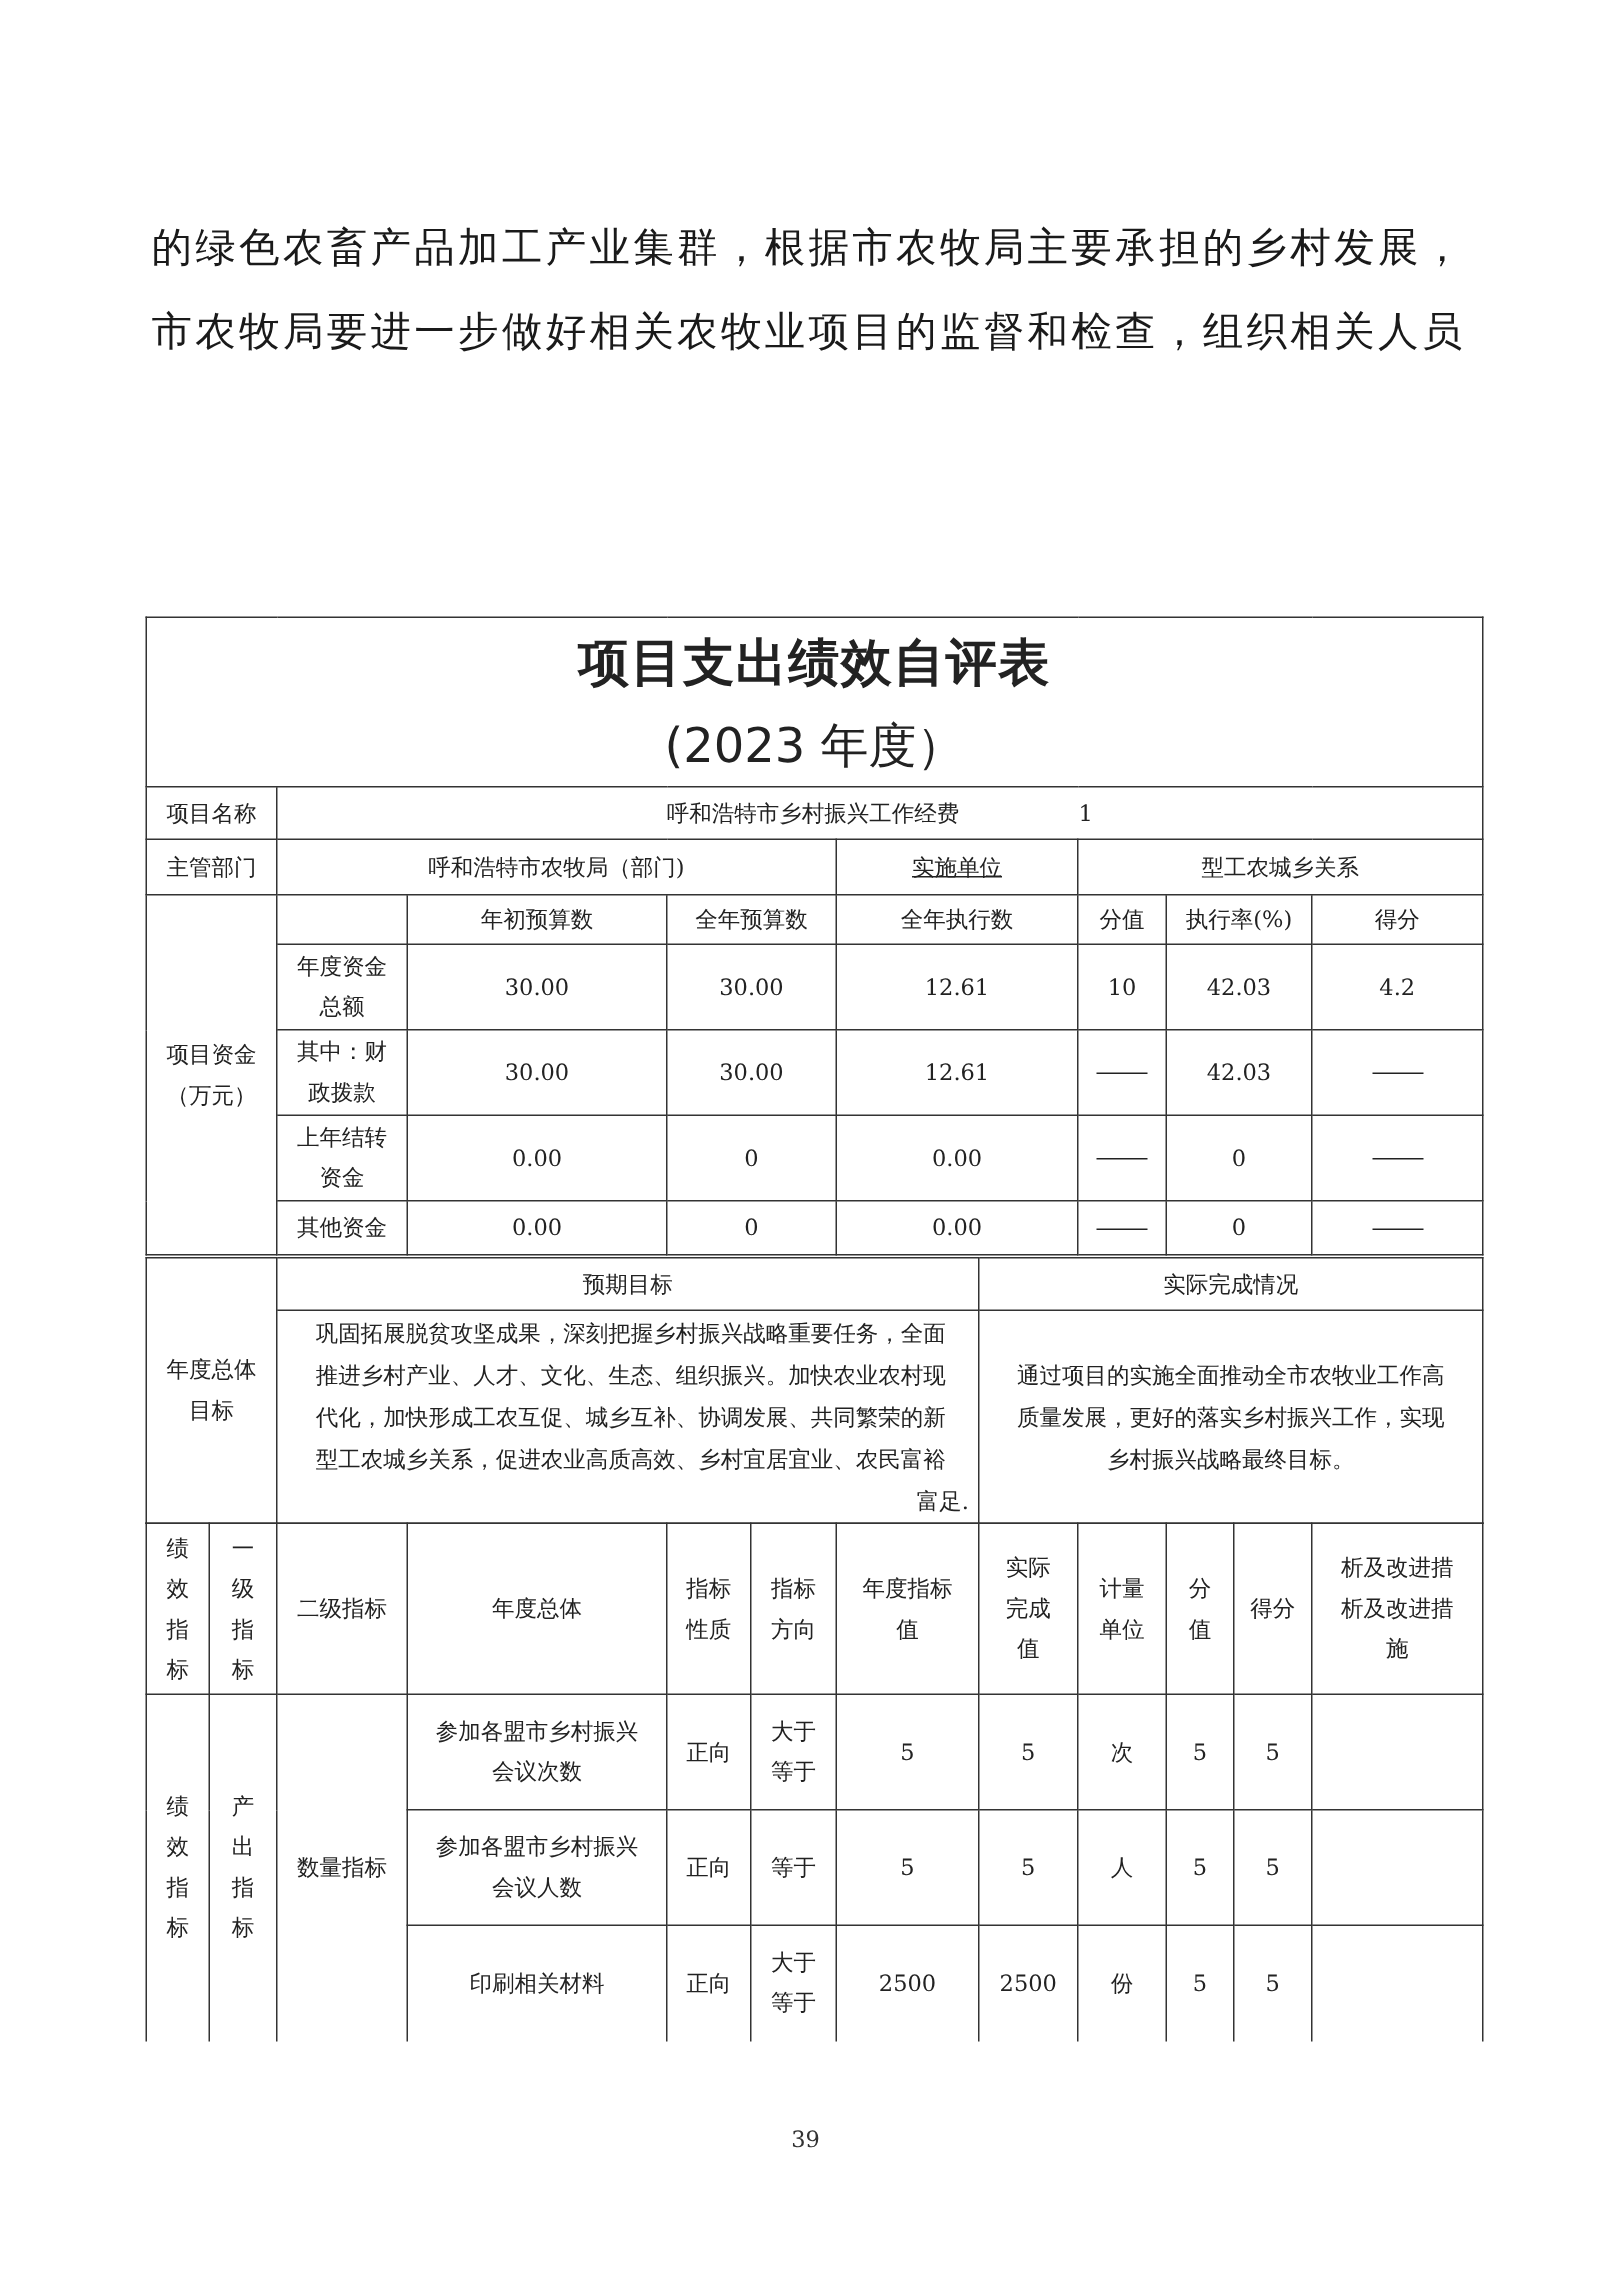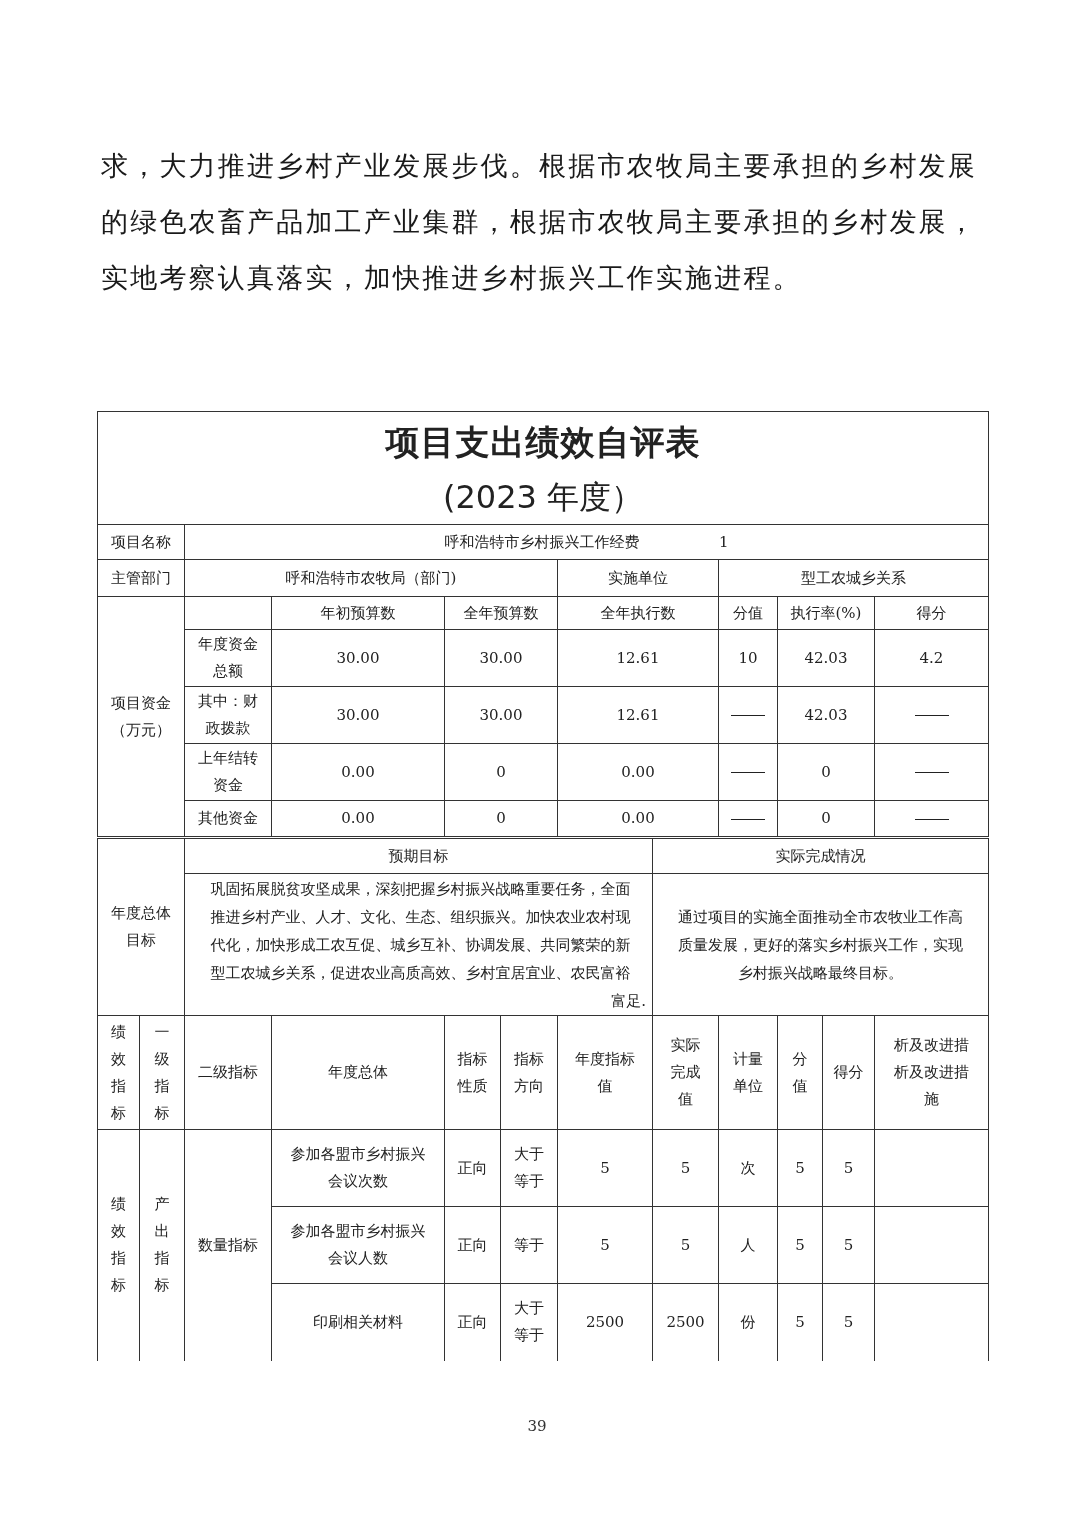--- a/index.html
+++ b/index.html
@@ -9,32 +9,31 @@
           font-size:27px; line-height:56px; letter-spacing:2.2px; }
   .para div { white-space:nowrap; }
   table.grid { position:absolute; left:97px; border-collapse:collapse; table-layout:fixed;
                font-size:15px; }
   table.grid td { border:1px solid #333; padding:0 6px; text-align:center; vertical-align:middle;
                   line-height:27px; color:#222; }
   .title-cell { height:112px; }
   .title1 { font-family:"DejaVu Sans", "Liberation Sans", sans-serif; font-size:34px; font-weight:bold; letter-spacing:1px; line-height:58px; }
   .title2 { font-family:"DejaVu Sans", "Liberation Sans", sans-serif; font-size:32px; line-height:52px; }
   td.left { text-align:left; }
-  td.right { text-align:right; }
+  td.right { text-align:right;text-decoration:underline; }
   .dash { display:inline-block; width:34px; border-top:1.5px solid #222; vertical-align:middle; }
   .vert { line-height:29px; }
   .page-num { position:absolute; top:1417px; left:0; width:1074px; text-align:center; font-size:15px; color:#333; }
 </style>
 </head>
 <body>
 
 <div class="para">
-  <div>求，大力推进乡村产业发展步伐。根据市农牧局主要承担的乡村发展</div>
   <div>的绿色农畜产品加工产业集群，根据市农牧局主要承担的乡村发展，</div>
-  <div>实地考察认真落实，加快推进乡村振兴工作实施进程。</div>
+  <div>市农牧局要进一步做好相关农牧业项目的监督和检查，组织相关人员</div>
 </div>
 
 <table class="grid" style="top:411px; width:891px;padding-left:38px;">
   <colgroup>
     <col style="width:87px">
       <col style="width:87px">
       <col style="width:173px">
       <col style="width:113px">
     <col style="width:161px">
       <col style="width:59px">

